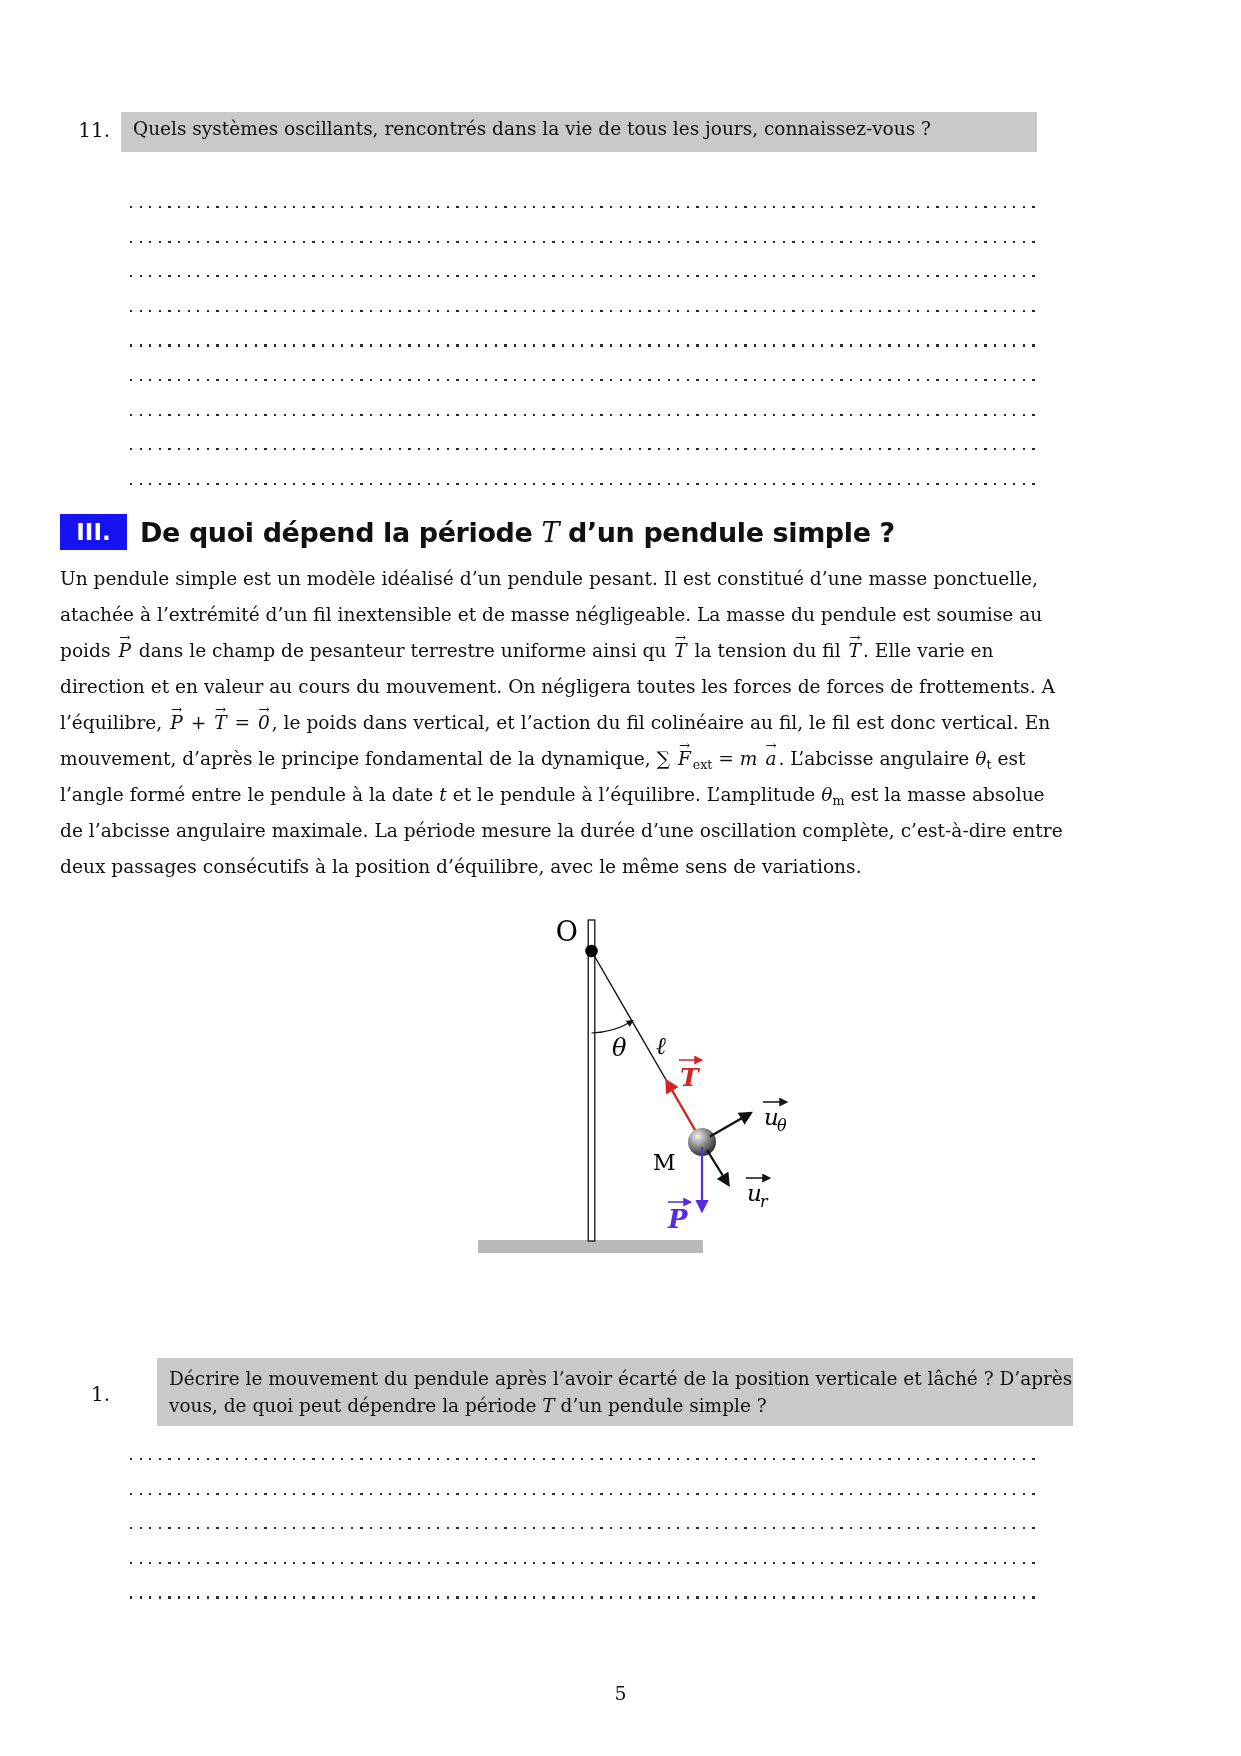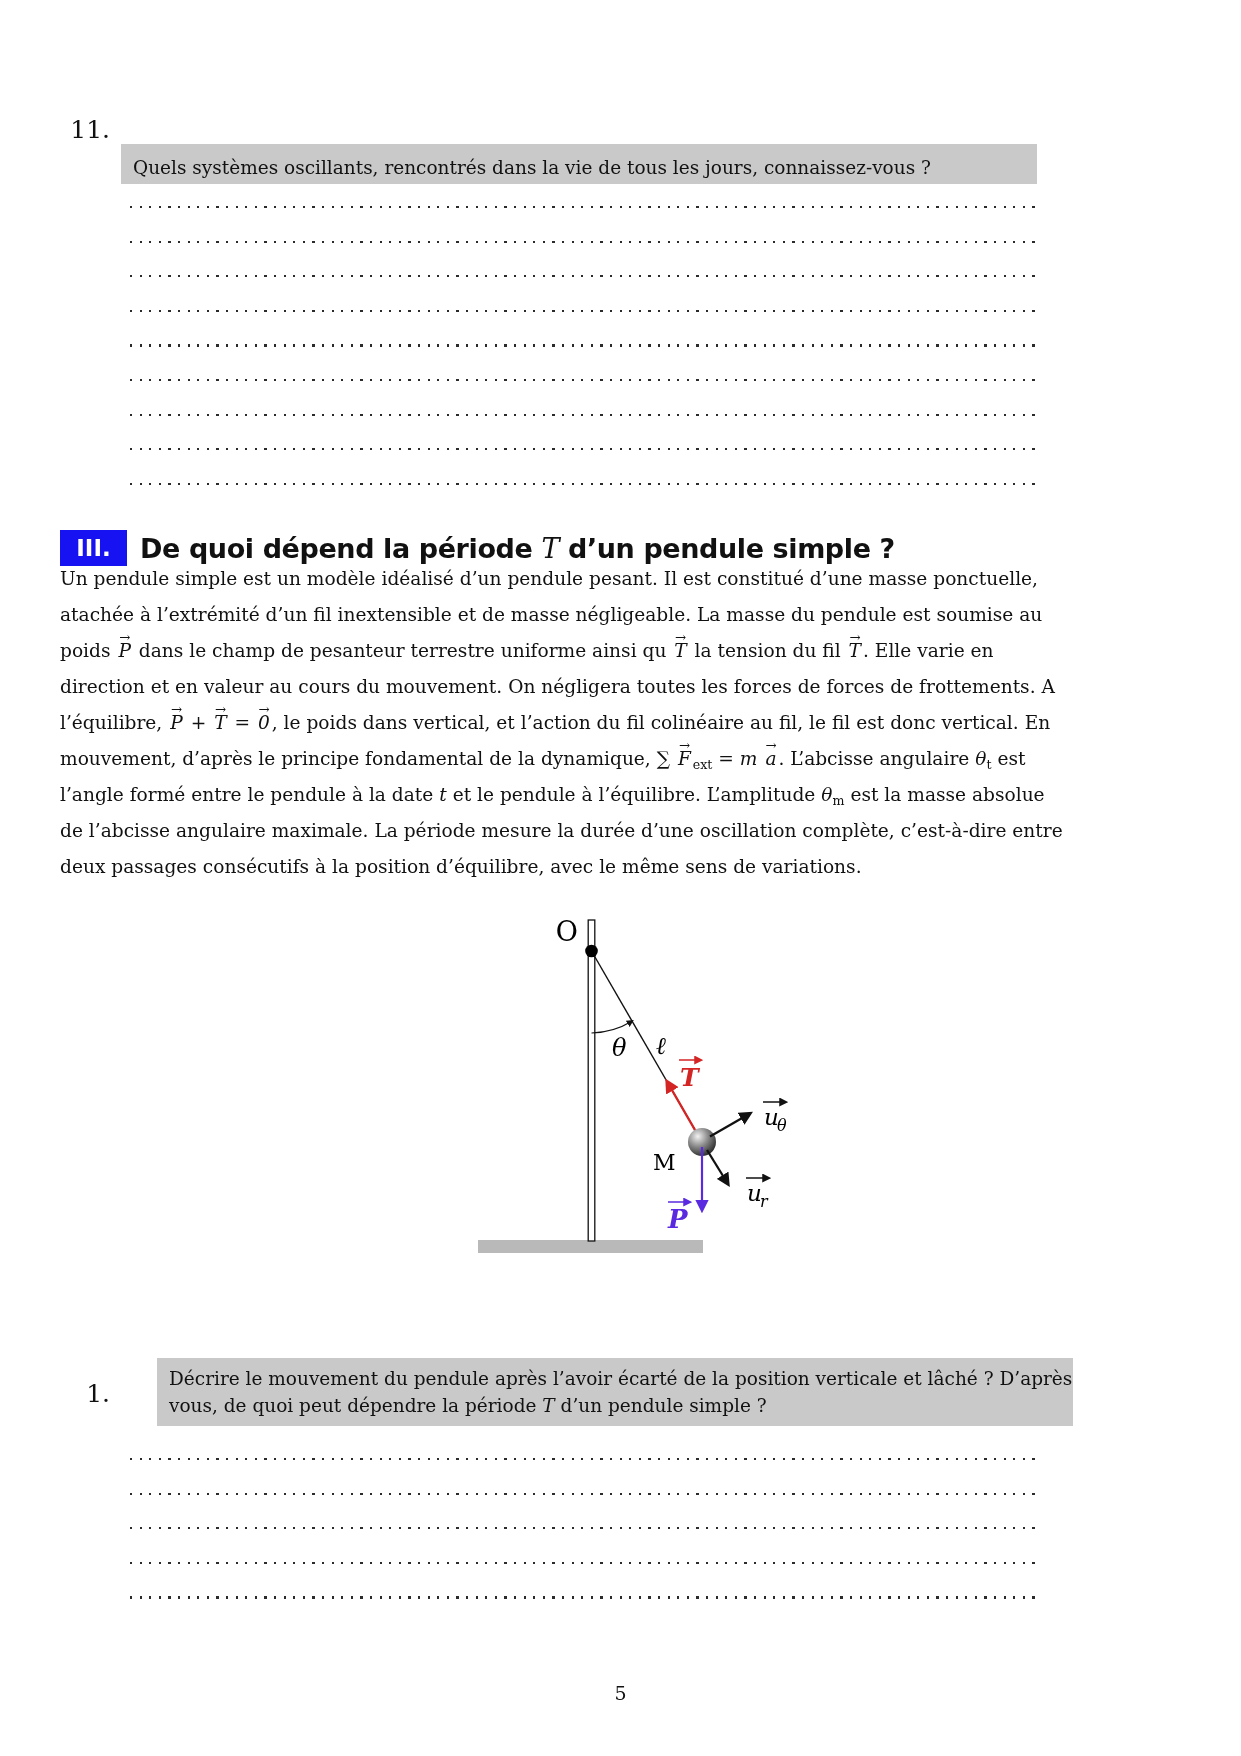--- a/index.html
+++ b/index.html
@@ -8,42 +8,42 @@
     width:1241px;height:1756px;
     margin:0 auto;
     background:#ffffff;
     font-family:"DejaVu Serif", "Liberation Serif", serif;
     color:#111;
     overflow:hidden;
   }
   
   .q-num{
     position:absolute;left:58px;width:52px;
-    text-align:right;font-size:25px;line-height:24px;
+    text-align:right;font-size:20px;line-height:24px;
   }
   .q-box{
     position:absolute;left:121px;width:916px;
     background:#c9c9c9;box-sizing:border-box;
     padding:6px 12px;font-size:18.5px;
   }
-  #q11-box{top:112px;height:40px;display:flex;align-items:flex-end;margin-top:32px;}
+  #q11-box{top:112px;height:40px;display:flex;align-items:flex-start;}
   #q1-box{top:1358px;height:68px;padding-top:7px;margin-left:36px;}
   .q-line{height:27px;line-height:27px;white-space:nowrap;overflow:visible;}
   #q11-box .q-line{height:auto;line-height:normal;}
   
   .answers{position:absolute;left:130px;width:908px;}
   #answers-q11{top:196px;}
   #answers-q1{top:1448px;}
   .dotline{height:34.6px;position:relative;}
   .dotline::after{
     content:"";position:absolute;left:0;right:0;top:10px;height:2.2px;
     background:repeating-linear-gradient(to right,#2b2b2b 0 2.2px,transparent 2.2px 9.6px);
   }
   
-  #section-head{position:absolute;left:60px;top:529px;height:38px;display:flex;align-items:center;justify-content:flex-end;}
+  #section-head{position:absolute;left:60px;top:513px;height:38px;display:flex;align-items:center;justify-content:flex-end;}
   #section-badge{
     background:#1712f2;color:#fff;
     font-family:"DejaVu Sans","Liberation Sans",sans-serif;
     font-weight:bold;font-size:23px;
     width:67px;height:36px;
     display:flex;align-items:center;justify-content:center;
   }
   #section-title{
     margin-left:13px;
     font-family:"DejaVu Sans","Liberation Sans",sans-serif;

